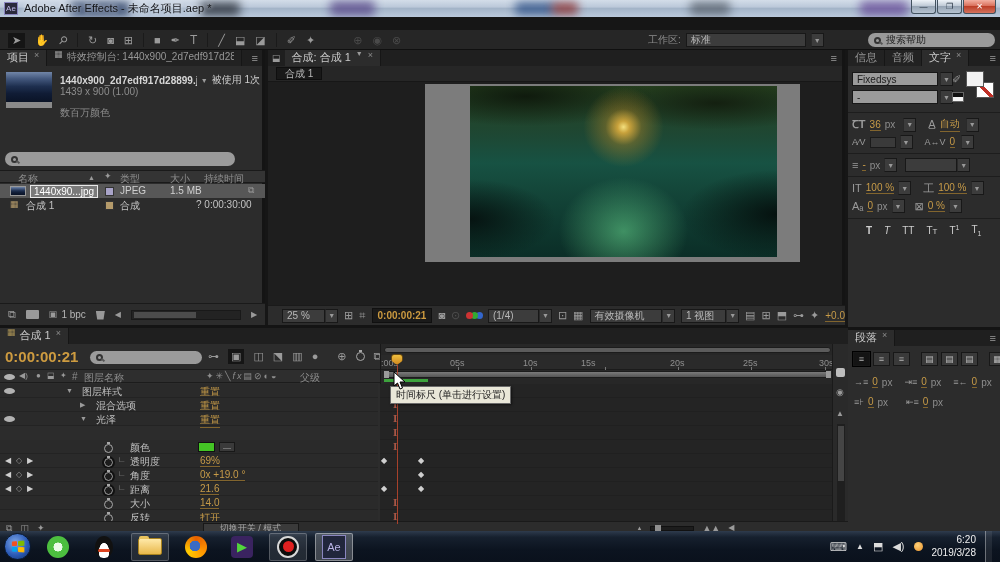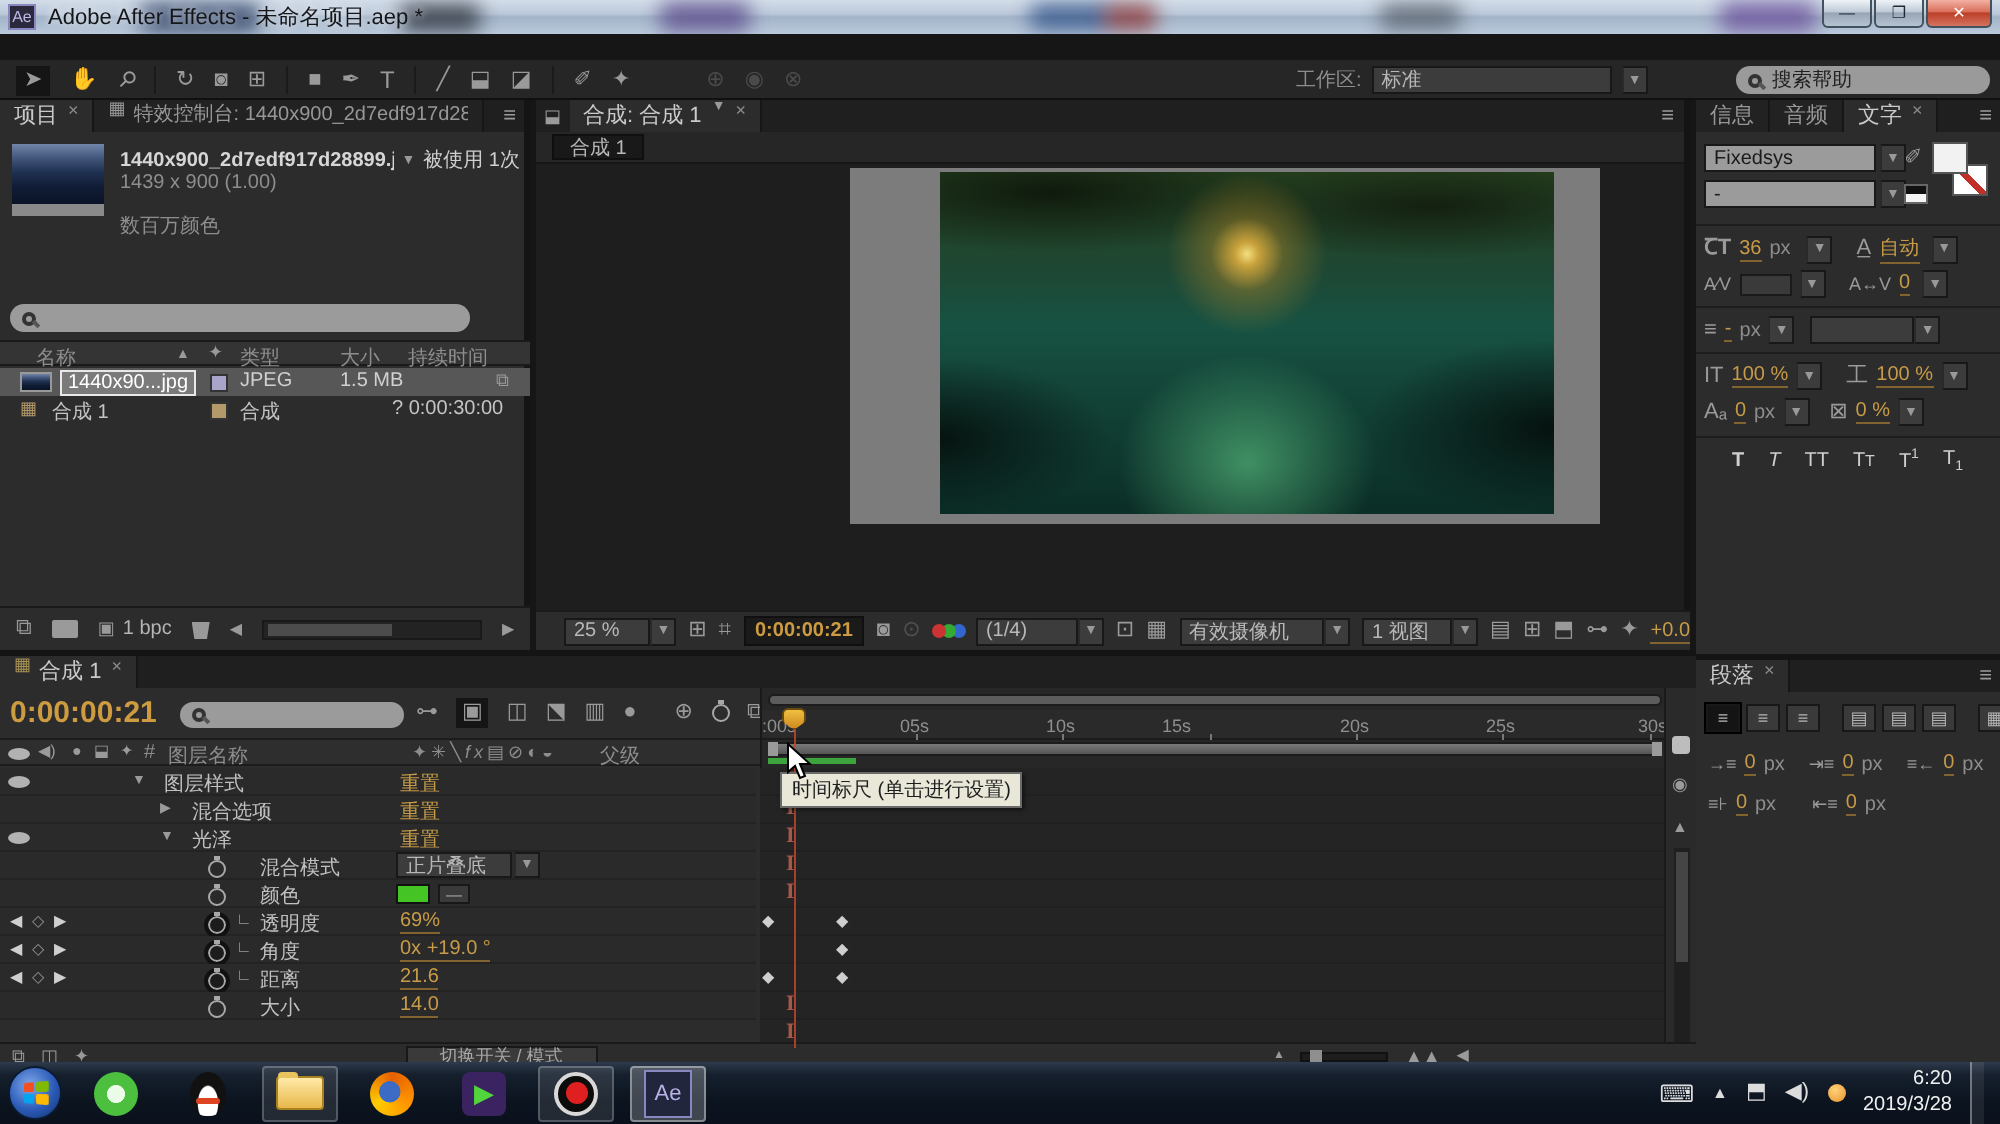--- a/index.html
+++ b/index.html
@@ -423,28 +423,20 @@
       <span class="a ic" style="left:80px;top:3px;font-size:7px">▶</span>
       <span class="a txt" style="left:96px;top:1px">混合选项</span>
       <span class="a org u" style="left:200px;top:1px">重置</span>
     </div>
     <div class="trow" style="top:84px">
       <span class="a eye" style="left:4px;top:4px"></span>
       <span class="a ic" style="left:80px;top:3px;font-size:7px">▼</span>
       <span class="a txt" style="left:96px;top:1px">光泽</span>
       <span class="a org u" style="left:200px;top:1px">重置</span>
     </div>
-    <div class="trow" style="top:98px">
-      <span class="a sw" style="left:104px;top:2px"></span>
-      <span class="a txt" style="left:130px;top:1px">混合模式</span>
-      <span class="a dd" style="left:198px;top:0;width:58px;height:13px">
-          <span>正片叠底</span>
-        </span>
-      <span class="a da" style="left:257px;top:0;height:13px">▼</span>
-    </div>
     <div class="trow" style="top:112px">
       <span class="a sw" style="left:104px;top:2px"></span>
       <span class="a txt" style="left:130px;top:1px">颜色</span>
       <span class="a" style="left:198px;top:2px;width:17px;height:10px;background:#44c425;border:1px solid #111"></span>
       <span class="a btn" style="left:219px;top:2px;width:16px;height:10px;font-size:8px">—</span>
     </div>
     <div class="trow" style="top:126px">
       <span class="a key" style="left:5px;top:3px">◀</span>
       <span class="a key" style="left:16px;top:3px;color:#8f8f8f">◇</span>
       <span class="a key" style="left:27px;top:3px">▶</span>
@@ -468,20 +460,25 @@
       <span class="a key" style="left:27px;top:3px">▶</span>
       <span class="a sw swon" style="left:104px;top:2px"></span>
       <span class="a ic" style="left:118px;top:2px;font-size:8px">∟</span>
       <span class="a txt" style="left:130px;top:1px">距离</span>
       <span class="a org u" style="left:200px;top:1px">21.6</span>
     </div>
     <div class="trow" style="top:168px">
       <span class="a sw" style="left:104px;top:2px"></span>
       <span class="a txt" style="left:130px;top:1px">大小</span>
       <span class="a org u" style="left:200px;top:1px">14.0</span>
+    </div>
+    <div class="trow" style="top:182px">
+      <span class="a sw" style="left:104px;top:2px"></span>
+      <span class="a txt" style="left:130px;top:1px">反转</span>
+      <span class="a org u" style="left:200px;top:1px">打开</span>
     </div>
 
     <div class="krow" style="top:56px">
         <span class="a ib" style="left:13px;top:1px">I</span>
       </div>
     <div class="krow" style="top:70px">
         <span class="a ib" style="left:13px;top:1px">I</span>
       </div>
     <div class="krow" style="top:84px">
         <span class="a ib" style="left:13px;top:1px">I</span>

